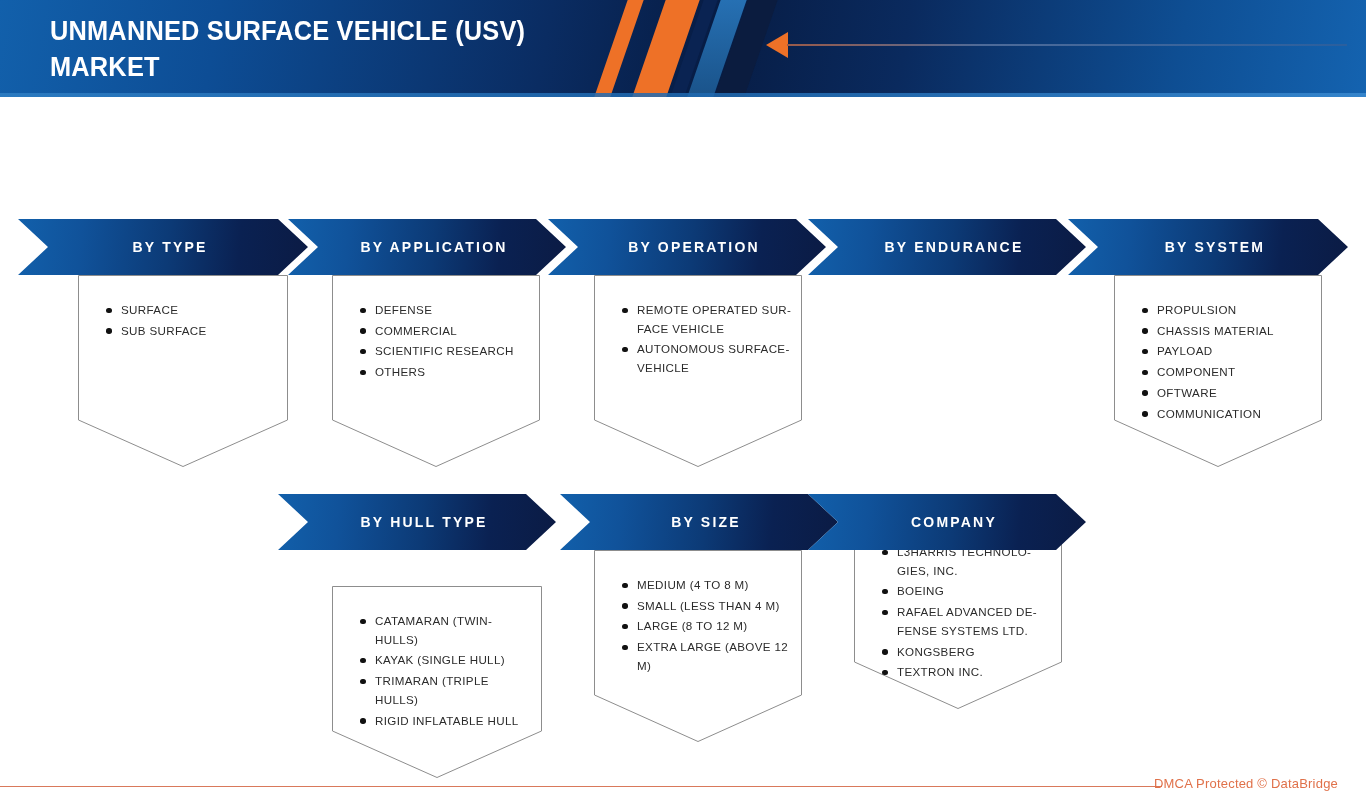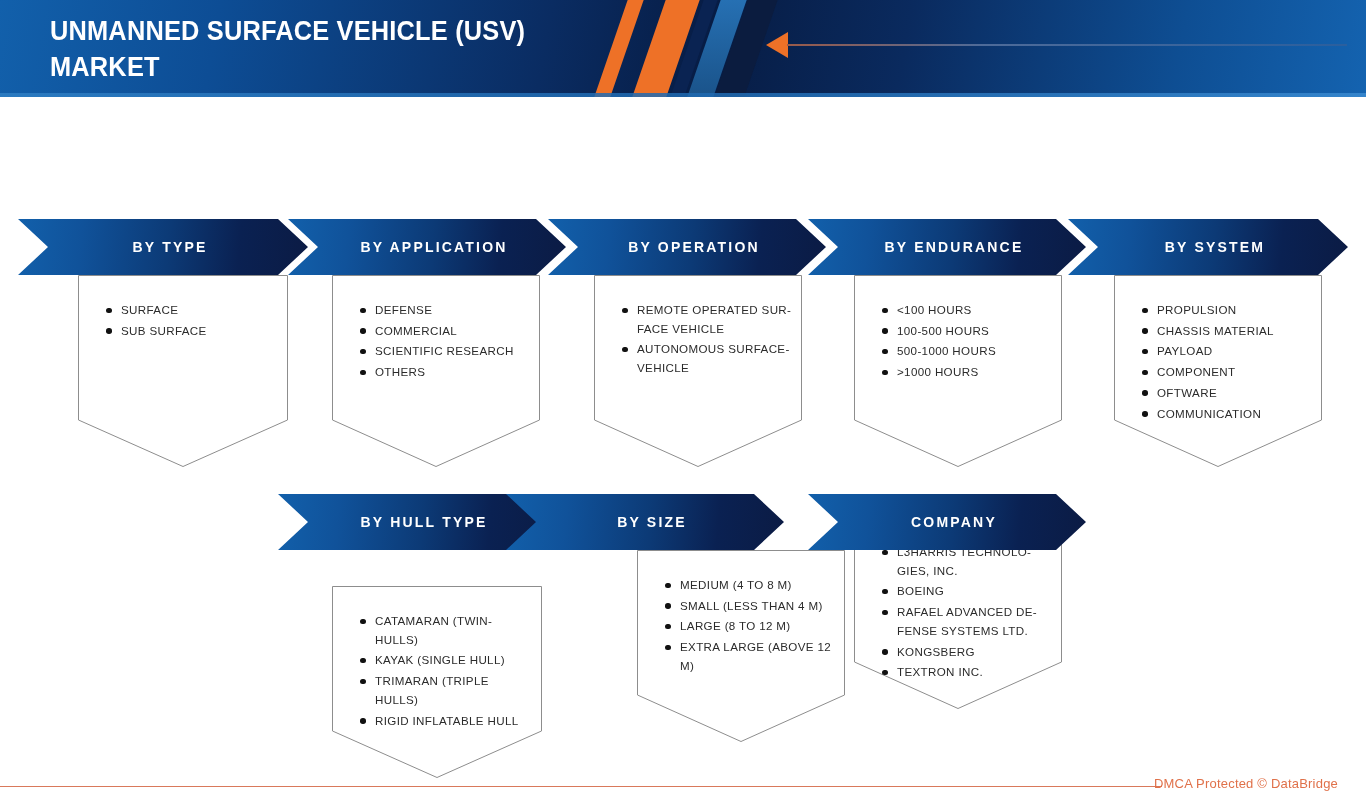--- a/index.html
+++ b/index.html
@@ -236,33 +236,20 @@
       <ul class="body-list">
         <li>REMOTE OPERATED SUR-FACE VEHICLE</li>
         <li>AUTONOMOUS SURFACE-VEHICLE</li>
       </ul>
     </div>
     <div class="panel" style="left: 548px; top: 219px; width: 278px; height: 56px;">
       <div class="banner" style="width: 278px;">
         <div class="banner-label">BY OPERATION</div>
       </div>
     </div>
-    <div class="body-box" style="left: 854px; top: 275px; width: 208px; height: 192px;">
-      <div class="body-shape">
-        <svg width="208" height="192" viewBox="0 0 208 192">
-          <polygon points="0.5,0.5 207.5,0.5 207.5,145 104,191.5 0.5,145" fill="#ffffff" stroke="#8d8d8d" stroke-width="1"></polygon>
-        </svg>
-      </div>
-      <ul class="body-list">
-        <li>&lt;100 HOURS</li>
-        <li>100-500 HOURS</li>
-        <li>500-1000 HOURS</li>
-        <li>&gt;1000 HOURS</li>
-      </ul>
-    </div>
     <div class="panel" style="left: 808px; top: 219px; width: 278px; height: 56px;">
       <div class="banner" style="width: 278px;">
         <div class="banner-label">BY ENDURANCE</div>
       </div>
     </div>
     <div class="body-box" style="left: 1114px; top: 275px; width: 236px; height: 192px;">
       <div class="body-shape">
         <svg width="208" height="192" viewBox="0 0 208 192">
           <polygon points="0.5,0.5 207.5,0.5 207.5,145 104,191.5 0.5,145" fill="#ffffff" stroke="#8d8d8d" stroke-width="1"></polygon>
         </svg>
@@ -292,34 +279,34 @@
         <li>KAYAK (SINGLE HULL)</li>
         <li>TRIMARAN (TRIPLE HULLS)</li>
         <li>RIGID INFLATABLE HULL</li>
       </ul>
     </div>
     <div class="panel" style="left: 278px; top: 494px; width: 278px; height: 56px;">
       <div class="banner" style="width: 278px;">
         <div class="banner-label">BY HULL TYPE</div>
       </div>
     </div>
-    <div class="body-box" style="left: 594px; top: 550px; width: 208px; height: 192px; margin-left: 43px;">
+    <div class="body-box" style="left: 594px; top: 550px; width: 208px; height: 192px;">
       <div class="body-shape">
         <svg width="208" height="192" viewBox="0 0 208 192">
           <polygon points="0.5,0.5 207.5,0.5 207.5,145 104,191.5 0.5,145" fill="#ffffff" stroke="#8d8d8d" stroke-width="1"></polygon>
         </svg>
       </div>
       <ul class="body-list">
         <li>MEDIUM (4 TO 8 M)</li>
         <li>SMALL (LESS THAN 4 M)</li>
         <li>LARGE (8 TO 12 M)</li>
         <li>EXTRA LARGE (ABOVE 12 M)</li>
       </ul>
     </div>
-    <div class="panel" style="left: 506px; top: 494px; width: 278px; height: 72px;">
+    <div class="panel" style="left: 560px; top: 494px; width: 278px; height: 72px;">
       <div class="banner" style="width: 278px;">
         <div class="banner-label">BY SIZE</div>
       </div>
     </div>
     <div class="body-box" style="left: 854px; top: 517px; width: 208px; height: 192px;">
       <div class="body-shape">
         <svg width="208" height="192" viewBox="0 0 208 192">
           <polygon points="0.5,0.5 207.5,0.5 207.5,145 104,191.5 0.5,145" fill="#ffffff" stroke="#8d8d8d" stroke-width="1"></polygon>
         </svg>
       </div>

